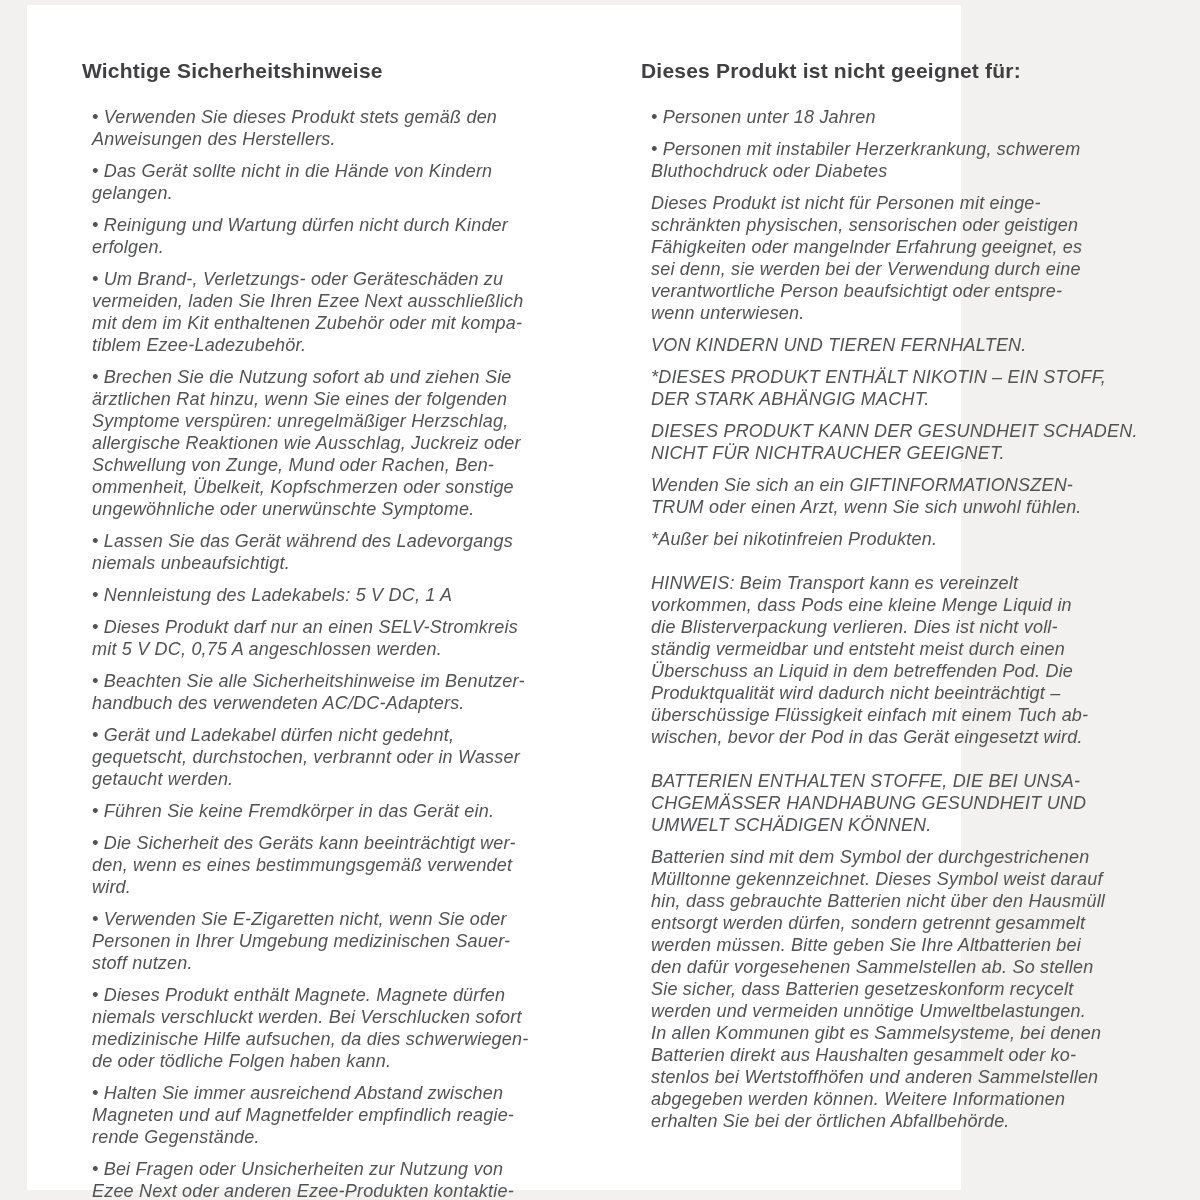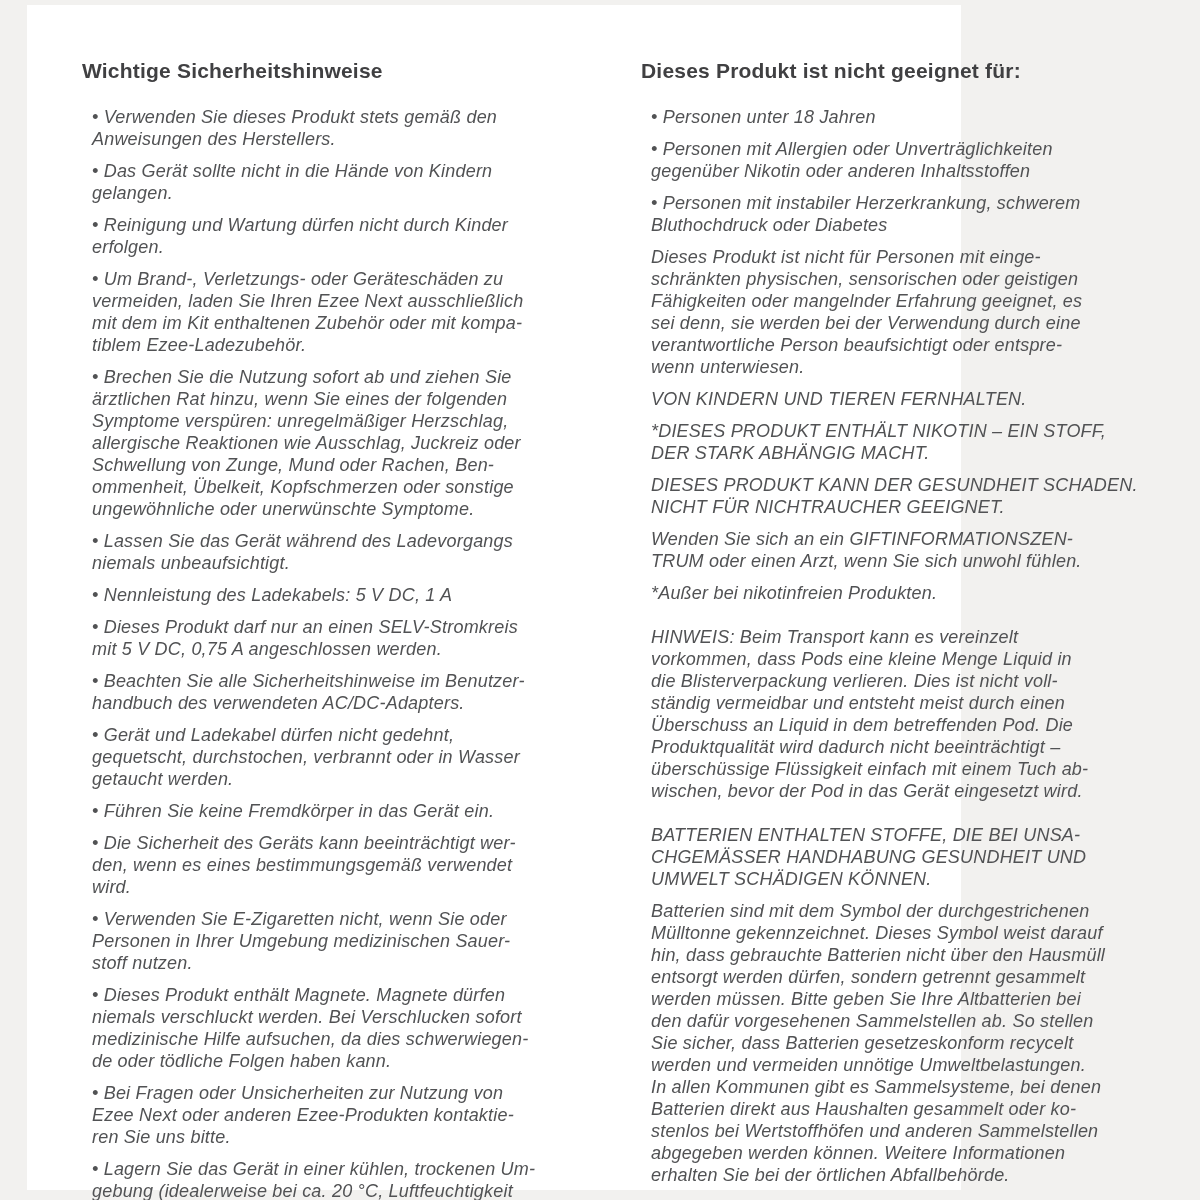--- a/index.html
+++ b/index.html
@@ -89,36 +89,37 @@
             <p class="para">• Die Sicherheit des Geräts kann beeinträchtigt wer-
 den, wenn es eines bestimmungsgemäß verwendet
 wird.</p>
             <p class="para">• Verwenden Sie E-Zigaretten nicht, wenn Sie oder
 Personen in Ihrer Umgebung medizinischen Sauer-
 stoff nutzen.</p>
             <p class="para">• Dieses Produkt enthält Magnete. Magnete dürfen
 niemals verschluckt werden. Bei Verschlucken sofort
 medizinische Hilfe aufsuchen, da dies schwerwiegen-
 de oder tödliche Folgen haben kann.</p>
+            <p class="para">• Halten Sie immer ausreichend Abstand zwischen
+Magneten und auf Magnetfelder empfindlich reagie-
+rende Gegenstände.</p>
             <p class="para">• Bei Fragen oder Unsicherheiten zur Nutzung von
 Ezee Next oder anderen Ezee-Produkten kontaktie-
 ren Sie uns bitte.</p>
             <p class="para">• Lagern Sie das Gerät in einer kühlen, trockenen Um-
 gebung (idealerweise bei ca. 20 °C, Luftfeuchtigkeit
 zwischen 45 % und 85 %).</p>
           </div>
         </div>
     </section>
     <section class="col col-right">
       <h2>Dieses Produkt ist nicht geeignet für:</h2>
       <div>
           <div class="block">
             <p class="para">• Personen unter 18 Jahren</p>
-            <p class="para">• Personen mit Allergien oder Unverträglichkeiten
-gegenüber Nikotin oder anderen Inhaltsstoffen</p>
             <p class="para">• Personen mit instabiler Herzerkrankung, schwerem
 Bluthochdruck oder Diabetes</p>
             <p class="para">Dieses Produkt ist nicht für Personen mit einge-
 schränkten physischen, sensorischen oder geistigen
 Fähigkeiten oder mangelnder Erfahrung geeignet, es
 sei denn, sie werden bei der Verwendung durch eine
 verantwortliche Person beaufsichtigt oder entspre-
 wenn unterwiesen.</p>
             <p class="para">VON KINDERN UND TIEREN FERNHALTEN.</p>
             <p class="para">*DIESES PRODUKT ENTHÄLT NIKOTIN – EIN STOFF,

